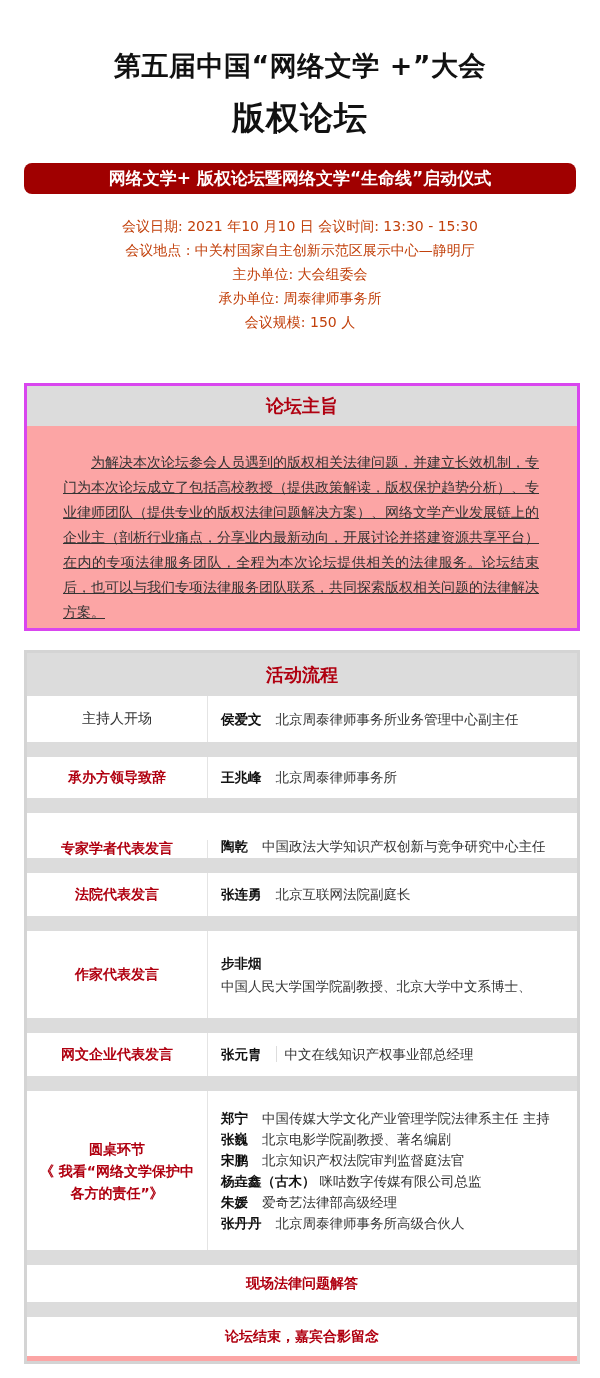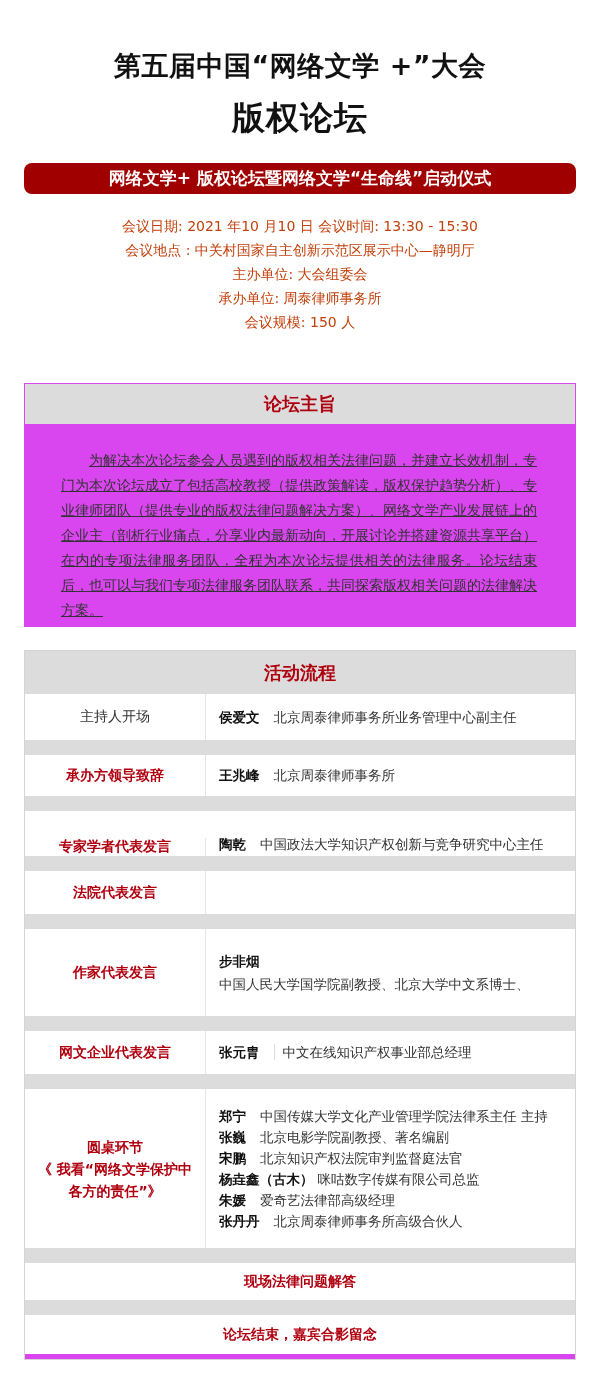--- a/index.html
+++ b/index.html
@@ -9,21 +9,21 @@
             font-size:27px; font-weight:bold; color:#111; letter-spacing:0.5px; }
   .title2 { position:absolute; top:96px; left:0; width:600px; text-align:center;
             font-size:33px; font-weight:bold; color:#111; letter-spacing:1px; }
   .banner { position:absolute; top:163px; left:24px; width:552px; height:31px;
             background:#a00000; border-radius:8px; color:#fff; font-weight:bold;
             font-size:17px; line-height:31px; text-align:center; }
   .info { position:absolute; top:214px; left:0; width:600px; text-align:center;
           font-size:14px; line-height:24px; color:#c2410c; }
   .info div { height:24px; }
 
-  .box { position:absolute; left:24px; width:550px; border:1px solid #d946ef; background:#d946ef; }
+  .box { position:absolute; left:24px; width:550px; border:3px solid #d946ef; background:#fca5a5; }
   .box-head { background:#dcdcdc; height:40px; line-height:40px; text-align:center;
               color:#b00010; font-weight:bold; font-size:18px; }
   .summary { top:383px; height:242px; }
   .summary p { margin:16px; padding:8px 22px 0 20px; font-size:14px; line-height:25px;
                color:#333; text-indent:2em; text-align:justify;text-decoration:underline; }
 
   .flow { top:650px; height:708px; border-color:#d4d4d4; }
   .flow .box-head { height:43px; line-height:43px; }
   .row { display:flex; background:#fff; }
   .gap { height:15px; background:#dcdcdc; }
@@ -79,20 +79,23 @@
   <div class="row" style="height:45px;align-items:flex-end;">
     <div class="cell-l red">专家学者代表发言</div>
     <div class="cell-r">
         <div><span class="nm">陶乾</span><span>中国政法大学知识产权创新与竞争研究中心主任</span></div>
       </div>
   </div>
   <div class="gap"></div>
 
   <div class="row" style="height:43px;">
     <div class="cell-l red">法院代表发言</div>
+    <div class="cell-r">
+        <div><span class="nm">张连勇</span><span>北京互联网法院副庭长</span></div>
+      </div>
   </div>
   <div class="gap"></div>
 
   <div class="row" style="height:87px;">
     <div class="cell-l red">作家代表发言</div>
     <div class="cell-r">
       <div class="nm">步非烟</div>
       <div>中国人民大学国学院副教授、北京大学中文系博士、</div>
     </div>
   </div>

